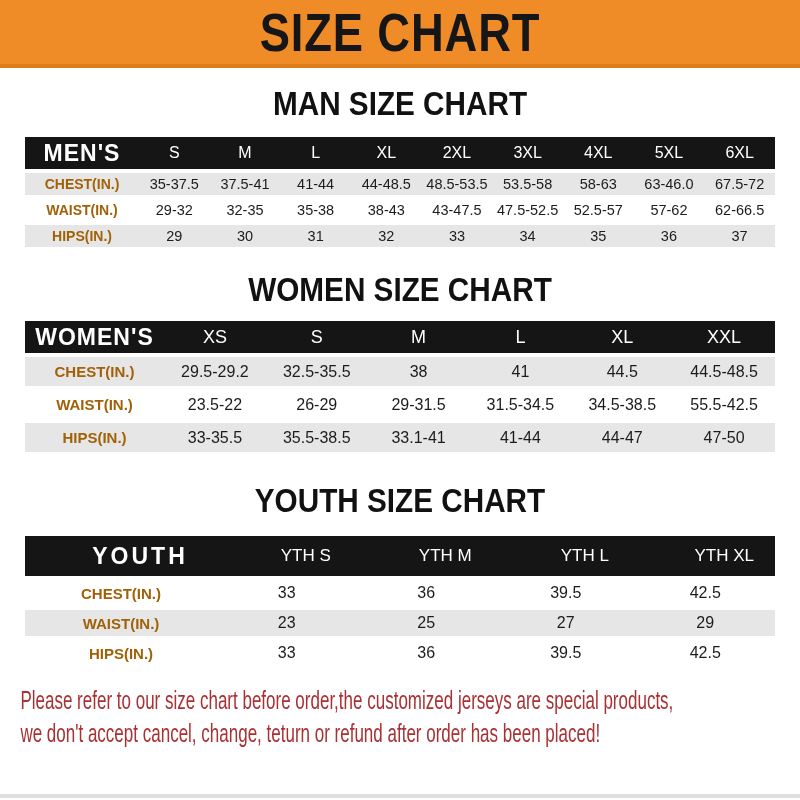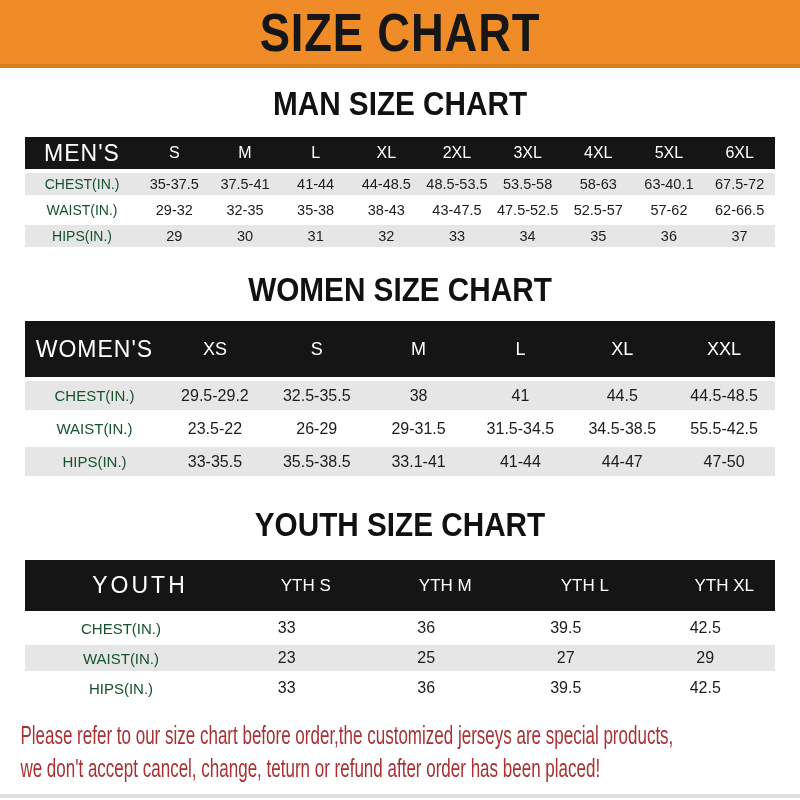--- a/index.html
+++ b/index.html
@@ -59,42 +59,42 @@
     white-space: nowrap;
   }
   thead th {
     background: #151515;
     color: #ffffff;
     font-weight: normal;
   }
   th.corner {
     text-align: left;
     padding-left: 13px;
-    font-weight: normal;
+    font-weight: bold;
     color: #ffffff;
   }
-  td.rowlabel { color: #14532d; }
+  td.rowlabel { color: #a16207; font-weight: bold; }
   tr.gray td  { background: #E7E6E6; }
   tr.white td { background: #ffffff; }
   td { color: #1c1c1c; }
 
   
   .t-men thead th { height: 32px; font-size: 16px; }
   .t-men th.corner { font-size: 23px; letter-spacing: 1px; width: 110px; }
   .t-men tbody td { height: 22px; font-size: 14.5px; }
   .t-men td.rowlabel { font-size: 14px; }
 
   
-  .t-women thead th { height: 56px; font-size: 18px; }
+  .t-women thead th { height: 32px; font-size: 18px; }
   .t-women th.corner { font-size: 23px; letter-spacing: 1px; width: 135px; }
   .t-women tbody td { height: 29px; font-size: 16px; }
   .t-women td.rowlabel { font-size: 15px; }
 
   
-  .t-youth thead th { height: 51px; font-size: 17px; padding-left: 40px; }
+  .t-youth thead th { height: 40px; font-size: 17px; padding-left: 40px; }
   .t-youth th.corner { font-size: 23px; letter-spacing: 3px; width: 150px; }
   .t-youth tbody td { height: 26px; font-size: 16px; }
   .t-youth td.rowlabel { font-size: 15px; }
 
   
   .footer {
     margin-top: 14px;
     padding-left: 30px;
     color: #A93134;
     font-size: 25px;
@@ -138,21 +138,21 @@
   <tbody>
     <tr class="gray">
       <td class="rowlabel">CHEST(IN.)</td>
       <td>35-37.5</td>
       <td>37.5-41</td>
       <td>41-44</td>
       <td>44-48.5</td>
       <td>48.5-53.5</td>
       <td>53.5-58</td>
       <td>58-63</td>
-      <td>63-40.1</td>
+      <td>63-46.0</td>
       <td>67.5-72</td>
     </tr>
     <tr class="white">
       <td class="rowlabel">WAIST(IN.)</td>
       <td>29-32</td>
       <td>32-35</td>
       <td>35-38</td>
       <td>38-43</td>
       <td>43-47.5</td>
       <td>47.5-52.5</td>

